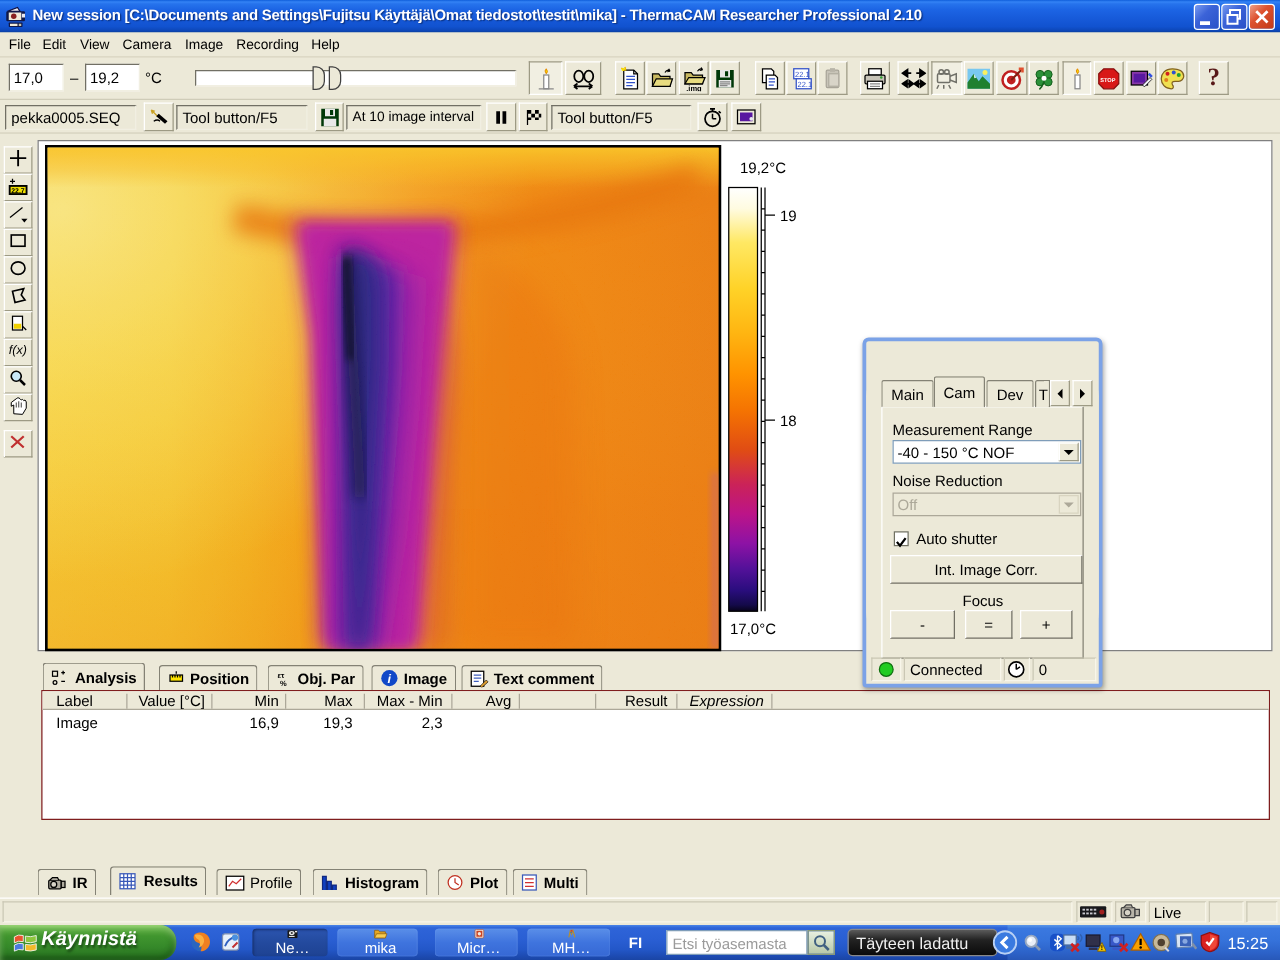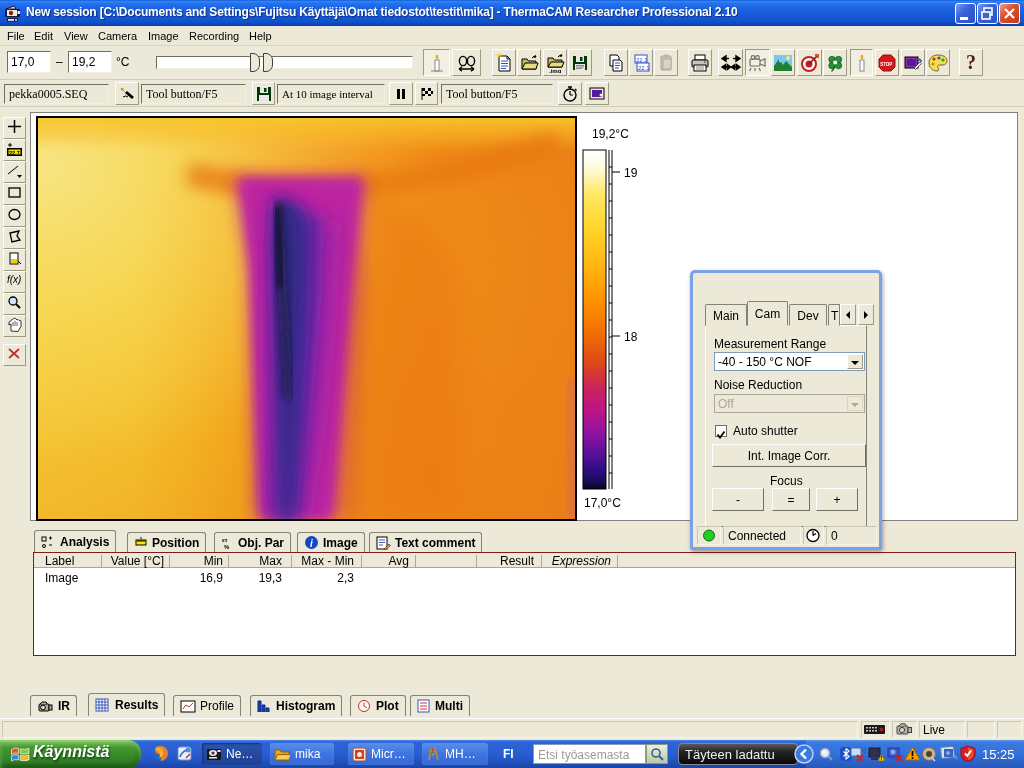--- a/index.html
+++ b/index.html
@@ -13,37 +13,37 @@
 #titlebar { left:0; top:0; width:1024px; height:26px;
   background:linear-gradient(180deg,#0f5edb 0%,#3483f5 6%,#2673ec 12%,#1c64e4 30%,#1659d8 60%,#1152cf 82%,#0d47b8 94%,#0a3f9e 100%);
 }
 #titletext { left:26px; top:5px; color:#fff; font-size:12px; font-weight:bold; white-space:nowrap; text-shadow:1px 1px 1px #0a3080; letter-spacing:-0.2px;}
 .winbtn { top:3px; width:21px; height:21px; border-radius:3px; border:1px solid #fff; }
 
 #menubar { left:0; top:26px; width:1024px; height:20px; background:#ece9d8; border-bottom:1px solid #d8d4c0;padding-left:12px;}
 .menuitem { position:absolute; top:4px; font-size:11px; color:#000; }
 
 #toolbar1 { left:0; top:47px; width:1024px; height:33px; background:#ece9d8; border-bottom:1px solid #cfccb8; }
-#toolbar2 { left:0; top:81px; width:1024px; height:26px; background:#ece9d8; border-bottom:1px solid #cfccb8;font-family:Liberation Serif, serif;}
+#toolbar2 { left:0; top:81px; width:1024px; height:26px; background:#ece9d8; border-bottom:1px solid #cfccb8;}
 .tbtn { position:absolute; background:#ece9d8; border:1px solid; border-color:#ffffff #9d9a84 #9d9a84 #ffffff; display:flex; align-items:center; justify-content:center; }
 .tbtn.pressed { border-color:#9d9a84 #ffffff #ffffff #9d9a84; background:#f1efe2; }
 .tfield { position:absolute; background:#fff; border:1px solid; border-color:#716f64 #f1efe2 #f1efe2 #716f64; font-size:12px; padding-left:3px; }
 .tfield2 { position:absolute; background:#ece9d8; border:1px solid; border-color:#716f64 #f1efe2 #f1efe2 #716f64; font-size:12px; padding-left:4px; white-space:nowrap; overflow:hidden; }
 
 #mainarea { left:0; top:107px; width:1024px; height:633px; background:#ece9d8; }
 #irpanel { left:30px; top:5px; width:988px; height:409px; background:#fff; border:1px solid #808080; }
 .ltbtn { position:absolute; left:3px; width:23px; height:22px; background:#ece9d8; border:1px solid; border-color:#ffffff #9d9a84 #9d9a84 #ffffff; display:flex; justify-content:center; }
 
 .atab { position:absolute; background:#ece9d8; border:1px solid #848275; border-bottom:none; border-radius:3px 3px 0 0; display:flex; align-items:center; font-size:12px; font-weight:bold; padding:0 6px; }
 
 #iport { left:690px; top:270px; width:192px; height:280px; background:#ece9d8; border:3px solid #7ba2e7; border-radius:5px 5px 3px 3px; box-shadow:1px 2px 4px rgba(0,0,0,0.35); }
 
 #taskbar { left:0; top:740px; width:1024px; height:28px;
   background:linear-gradient(180deg,#4a85e8 0%,#2e64d8 8%,#2a5fd4 40%,#2357c8 70%,#1c49ae 92%,#1a45a4 100%); }
-.taskbtn { position:absolute; top:3px; height:22px; border-radius:3px; background:linear-gradient(180deg,#5a8ee8 0%,#3f74de 50%,#3668d4 100%); color:#fff; font-size:12px; display:flex; align-items:center; box-shadow:inset 0 0 1px #7aa5ef; }
+.taskbtn { position:absolute; top:3px; height:22px; border-radius:3px; background:linear-gradient(180deg,#5a8ee8 0%,#3f74de 50%,#3668d4 100%); color:#fff; font-size:12px; display:flex; align-items:center; box-shadow:inset 0 0 1px #7aa5ef;flex-direction:column; }
 </style>
 </head>
 <body>
 <div id="screen">
 
   <div class="abs" id="titlebar"></div>
   <svg class="abs" style="left:4px;top:4px;" width="18" height="18" viewBox="0 0 18 18">
       <path d="M2 5 L10 2 L12 5 Z" fill="#e8e8f0" stroke="#101040"></path>
       <rect x="1" y="5" width="15" height="8" rx="1" fill="#101848"></rect>
       <rect x="3" y="6" width="10" height="6" fill="#f0ead8"></rect>

